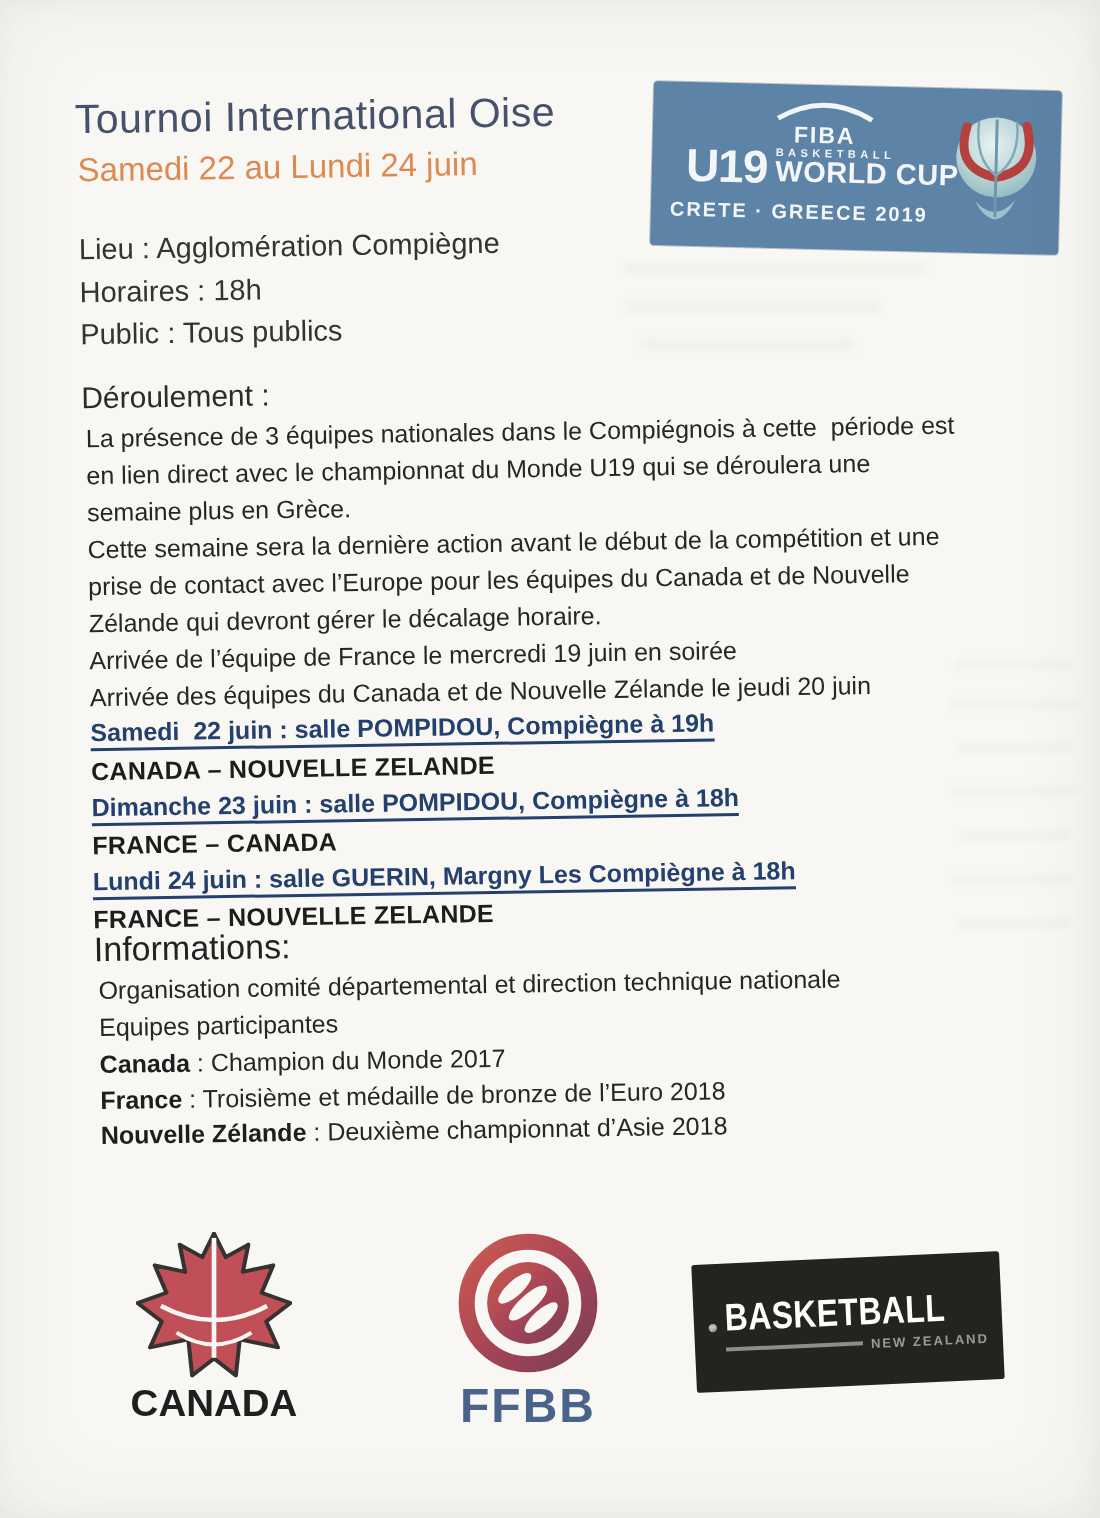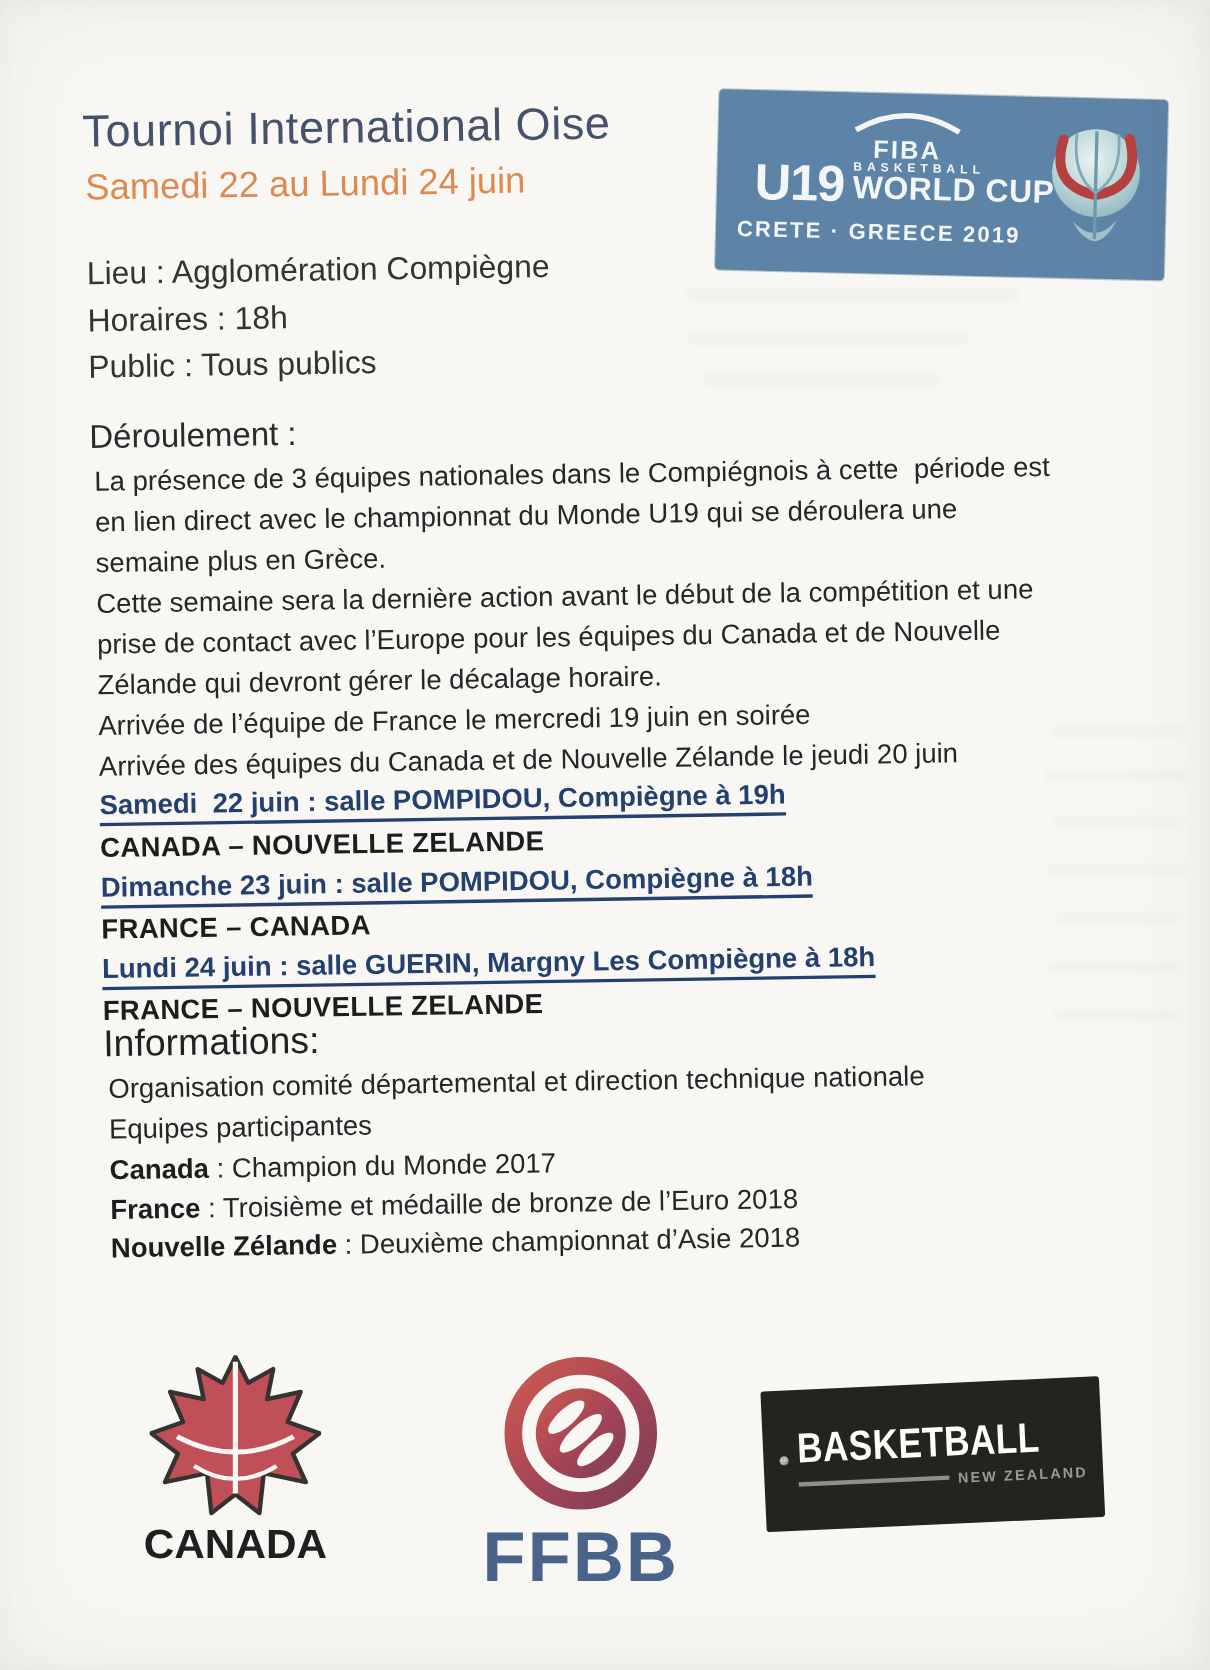--- a/index.html
+++ b/index.html
@@ -40,21 +40,21 @@
   .wc-stack{margin-left:8px;}
   .bb-small{font-size:11px;font-weight:bold;letter-spacing:4.5px;}
   .wc-big{font-size:29px;font-weight:900;letter-spacing:.5px;line-height:27px;}
   .fiba-loc{position:absolute;left:18px;top:116px;width:260px;text-align:center;
         font-size:20px;font-weight:600;letter-spacing:2px;}
   .fiba-emblem{position:absolute;right:10px;top:16px;}
 
   
   .canada-label{left:116px;top:1383px;width:196px;text-align:center;font-size:37px;
         font-weight:800;color:#1f1f1f;transform:scaleX(1.04);}
-  .ffbb-label{left:438px;top:1378px;width:180px;text-align:center;font-size:64px;
+  .ffbb-label{left:438px;top:1378px;width:180px;text-align:center;font-size:48px;
         font-weight:800;letter-spacing:2px;color:#49638a;}
   .bnz{left:694px;top:1258px;width:308px;height:128px;background:#23231f;border-radius:3px;
         transform:rotate(-2.6deg);display:flex;align-items:center;padding:0 14px;
         box-sizing:border-box;}
   .bnz-text{margin-left:8px;flex:1;}
   .bnz-title{font-size:38px;font-weight:900;color:#fdfdfc;transform:scaleX(.84);
         transform-origin:left;line-height:38px;letter-spacing:.5px;}
   .bnz-sub-row{display:flex;align-items:center;margin-top:6px;}
   .bnz-rule{flex:1;height:4px;background:#8e8e8a;margin-right:8px;}
   .bnz-subtitle{font-size:13px;font-weight:700;letter-spacing:2px;color:#9a9a96;}

